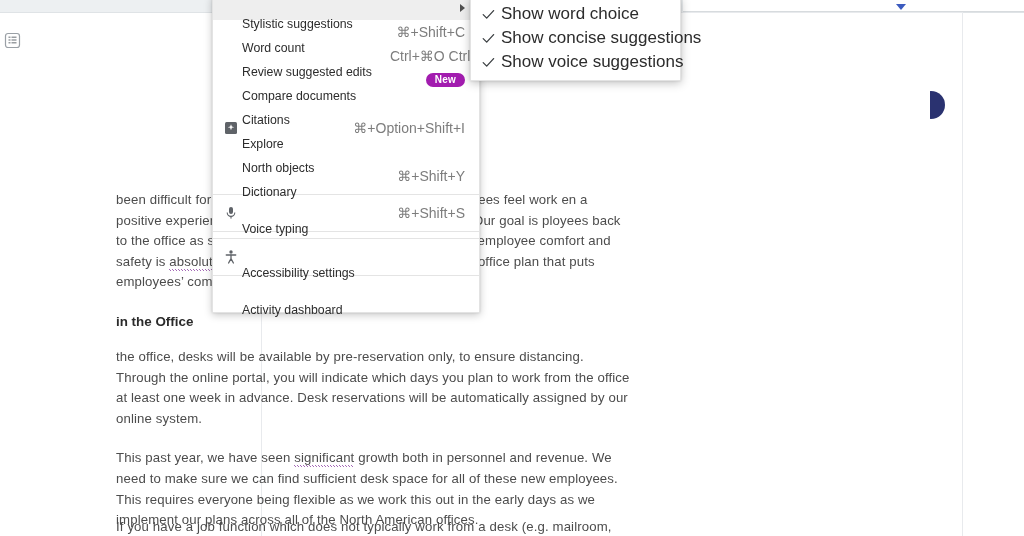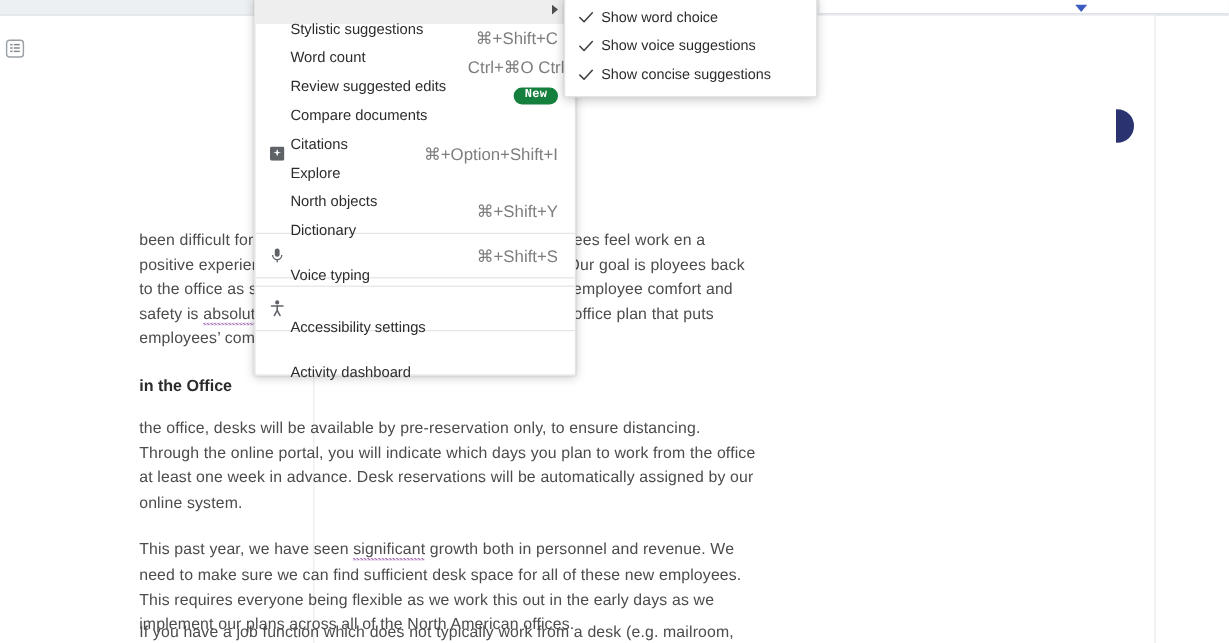--- a/index.html
+++ b/index.html
@@ -128,29 +128,28 @@
   }
   .mi-arrow {
     margin-left: auto;
     width: 0; height: 0;
     border-top: 4px solid transparent;
     border-bottom: 4px solid transparent;
     border-left: 5px solid #4e4e4e;
   }
   .badge-new {
     margin-left: auto;
-    background: #15803d;
+    background: #a21caf;
     color: #ffffff;
     font-size: 10px;
     font-weight: bold;
     border-radius: 9px;
     padding: 2px 9px 2.5px 9px;
     line-height: 1;
     letter-spacing: 0.2px;
-    font-family: Liberation Mono, monospace;
   }
   .menu-sep {
     height: 1px; background: #e4e4e4;
     margin: 6px 0 6px 0;
   }
 
   
   .submenu {
     position: absolute; top: -3px; left: 470px;
     width: 211px;
@@ -158,21 +157,21 @@
     border: 1px solid #e3e3e3;
     border-top: none;
     box-shadow: 0 2px 9px rgba(0,0,0,0.25), 0 0 2px rgba(0,0,0,0.12);
     padding: 5px 0 6px 0;
     z-index: 50;
   }
   .sub-item {
     position: relative;
     height: 24px;
     display: flex; align-items: center;
-    font-size: 12px;
+    font-size: 17px;
     color: #2c2c2c;
     white-space: nowrap;
   }
   .sub-check {
     position: absolute; left: 11px; top: 0; height: 24px;
     display: flex; align-items: center;
     color: #3c4043;
     font-size: 12px;
   }
   .sub-label { margin-left: 30px; }
@@ -295,25 +294,25 @@
           </svg>
         </span>
         <span class="sub-label">Show word choice</span>
       </div>
       <div class="sub-item">
         <span class="sub-check">
           <svg class="icon-svg" width="13" height="11" viewBox="0 0 13 11">
             <path d="M1.2 5.6 L4.7 9.1 L11.6 1.6" fill="none" stroke="#3c4043" stroke-width="1.3" stroke-linecap="round" stroke-linejoin="round"></path>
           </svg>
         </span>
-        <span class="sub-label">Show voice suggestions</span>
+        <span class="sub-label">Show concise suggestions</span>
       </div>
       <div class="sub-item">
         <span class="sub-check">
           <svg class="icon-svg" width="13" height="11" viewBox="0 0 13 11">
             <path d="M1.2 5.6 L4.7 9.1 L11.6 1.6" fill="none" stroke="#3c4043" stroke-width="1.3" stroke-linecap="round" stroke-linejoin="round"></path>
           </svg>
         </span>
-        <span class="sub-label">Show concise suggestions</span>
+        <span class="sub-label">Show voice suggestions</span>
       </div>
     </div>
 
 </div>
 
 </body></html>

